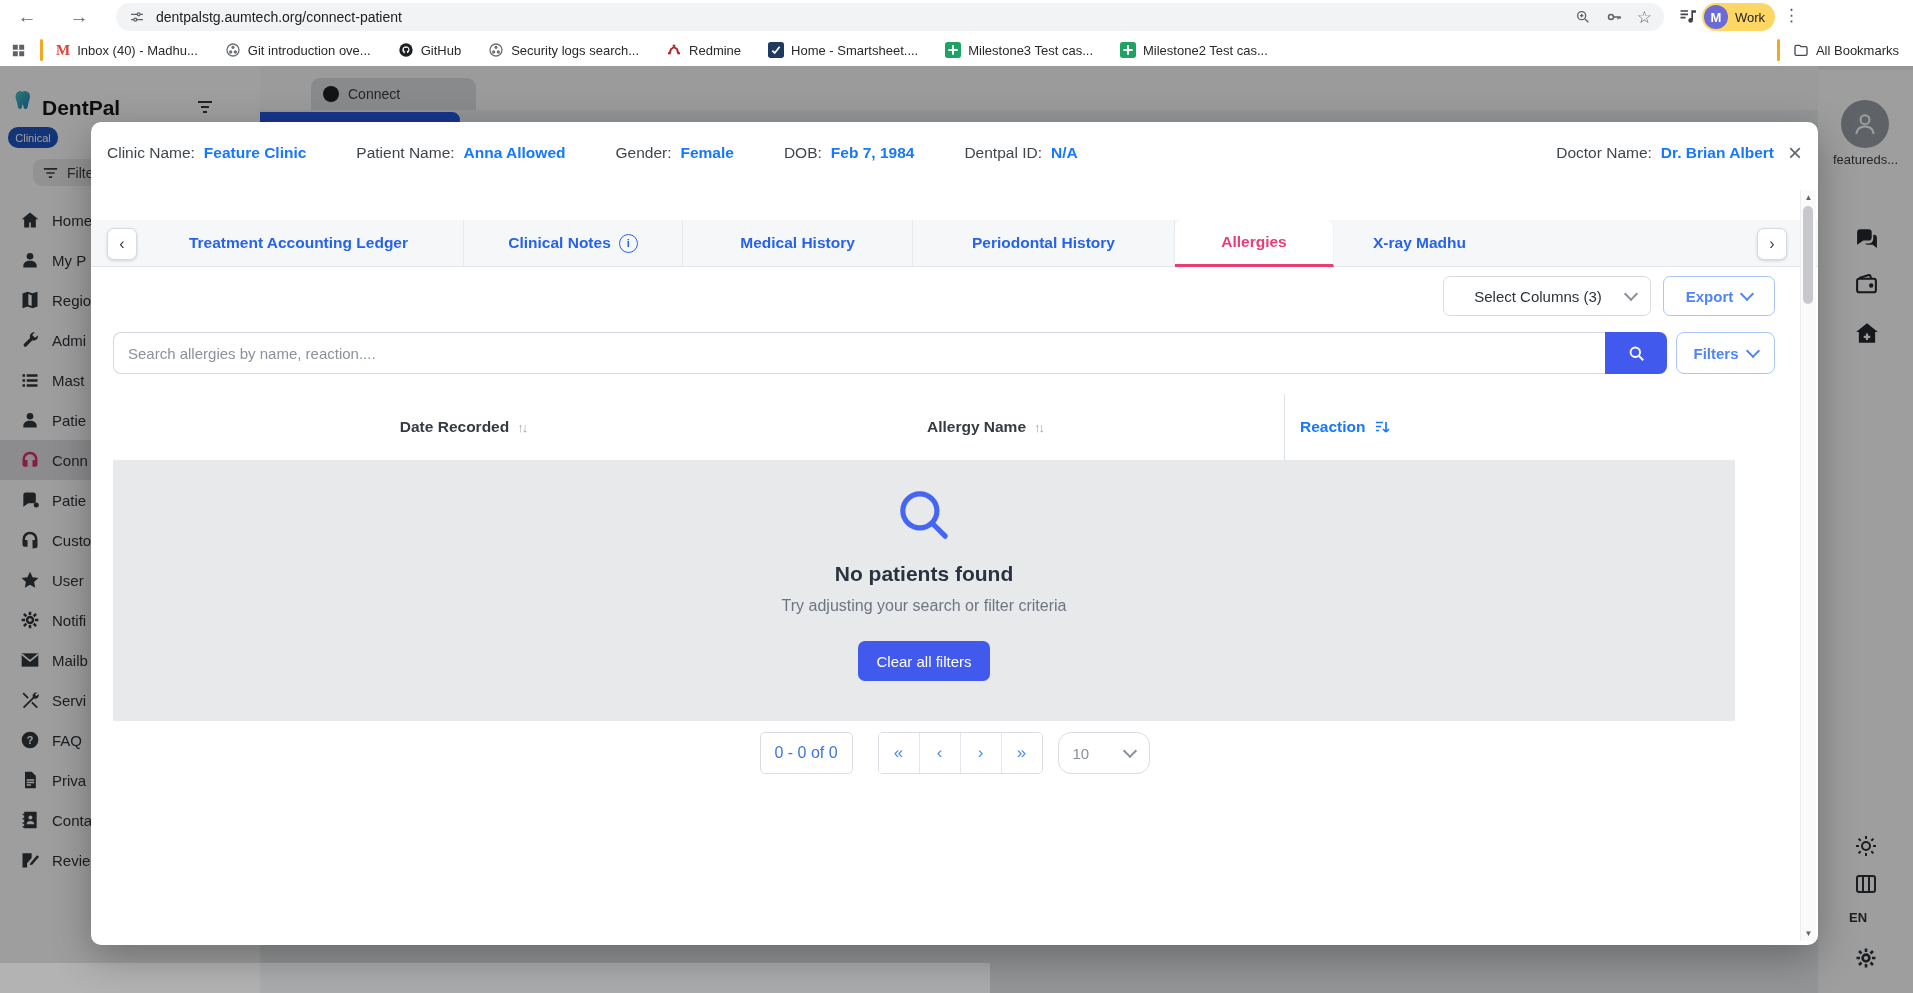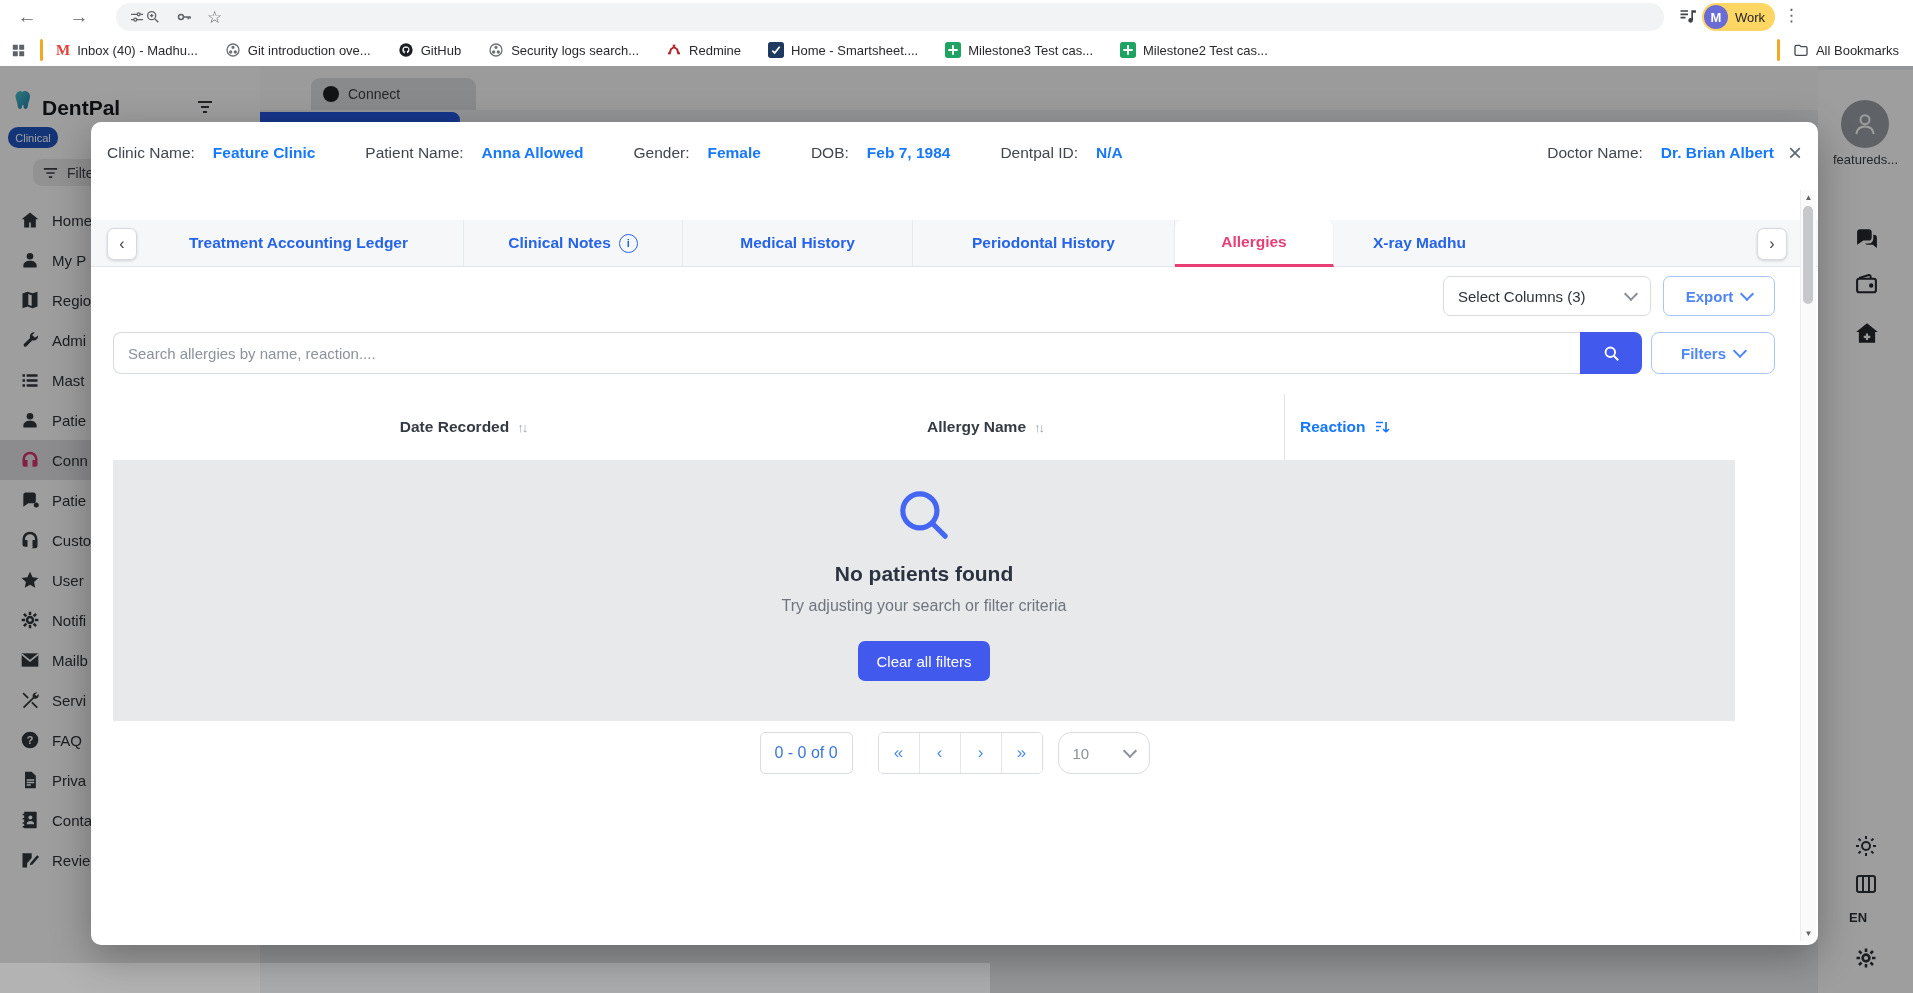--- a/index.html
+++ b/index.html
@@ -65,21 +65,21 @@
   .rr-en{position:absolute;left:0;top:840px;width:80px;text-align:center;font-size:13px;font-weight:bold;color:#2e3338;}
 
   
   .backdrop{position:absolute;top:66px;left:0;right:0;bottom:0;background:rgba(0,0,0,0.38);z-index:10;}
   .footer-light{position:absolute;left:0;top:963px;width:990px;height:30px;background:rgba(255,255,255,0.22);z-index:11;}
 
   
   .modal{position:absolute;left:91px;top:122px;width:1727px;height:823px;background:#fff;border-radius:10px;
     box-shadow:0 12px 40px rgba(0,0,0,0.3);z-index:20;overflow:hidden;}
   .pt-header{position:absolute;left:0;top:0;right:0;height:62px;display:flex;align-items:center;padding:0 16px;}
-  .pt-field{display:flex;align-items:baseline;margin-right:50px;white-space:nowrap;gap:9px;}
+  .pt-field{display:flex;align-items:baseline;margin-right:50px;white-space:nowrap;}
   .pt-label{font-size:15.5px;color:#41464d;margin-right:9px;}
   .pt-value{font-size:15.5px;font-weight:bold;color:#1677ff;}
   .pt-doctor{margin-left:auto;margin-right:0;}
   .close-x{font-size:24px;color:#5f6a73;margin-left:14px;line-height:1;cursor:default;}
 
   .tab-bar{position:absolute;left:0;top:98px;width:1727px;height:46px;background:#f6f7f9;
     border-bottom:1px solid #e2e5e9;display:flex;}
   .tab-bar .spacer{width:43px;flex:none;}
   .tab{display:flex;align-items:center;justify-content:center;font-size:15.5px;font-weight:bold;color:#2563eb;
     border-right:1px solid #e7eaee;box-sizing:border-box;flex:none;}
@@ -87,36 +87,36 @@
     border-bottom:3px solid #e83e75;position:relative;z-index:1;height:47px;margin-bottom:-1px;}
   .info-circ{width:17px;height:17px;border:1.5px solid #2563eb;border-radius:50%;font-size:11px;font-weight:bold;
     color:#2563eb;display:inline-flex;align-items:center;justify-content:center;margin-left:8px;}
   .tab-chev{position:absolute;top:8px;width:28px;height:30px;background:#fff;border:1px solid #d6dae0;
     border-radius:7px;box-shadow:0 1px 3px rgba(0,0,0,0.15);display:flex;align-items:center;justify-content:center;
     font-size:16px;color:#3e444b;z-index:2;}
 
   .controls-row{position:absolute;top:154px;left:0;right:43px;height:40px;}
   .sel-cols{position:absolute;left:1352px;top:0;width:208px;height:40px;border:1px solid #d8dce1;border-radius:7px;
     box-sizing:border-box;display:flex;align-items:center;font-size:15px;color:#2c3238;background:#fff;}
-  .sel-cols span{margin-left:14px;flex:1;}
+  .sel-cols span{margin-left:14px;flex:1;text-align:center;}
   .export-btn{position:absolute;left:1572px;top:0;width:112px;height:40px;border:1.5px solid #a9c6f6;border-radius:7px;
     box-sizing:border-box;display:flex;align-items:center;justify-content:center;font-size:15px;font-weight:bold;
     color:#4f86f7;background:#fff;}
   .caret{width:8px;height:8px;border-right:2px solid #555;border-bottom:2px solid #555;
     transform:rotate(45deg);margin:-4px 14px 0 8px;flex:none;}
   .caret.blue{border-color:#4f86f7;margin-right:0;margin-left:9px;}
   .caret.gray{border-color:#8a9099;}
 
   .search-row{position:absolute;top:210px;left:22px;width:1662px;height:42px;display:flex;}
   .search-input{flex:1;height:42px;border:1px solid #d6dae0;border-right:none;border-radius:8px 0 0 8px;
     box-sizing:border-box;font-size:15px;color:#333;padding:0 14px;outline:none;font-family:inherit;}
   .search-input::placeholder{color:#8b929b;}
   .search-btn{width:62px;height:42px;background:#4259ee;border:none;border-radius:0 8px 8px 0;
     display:flex;align-items:center;justify-content:center;}
-  .filters-btn{width:124px;height:42px;margin-left:9px;border:1.5px solid #a9c6f6;border-radius:8px;
+  .filters-btn{width:99px;height:42px;margin-left:9px;border:1.5px solid #a9c6f6;border-radius:8px;
     box-sizing:border-box;background:#fff;display:flex;align-items:center;justify-content:center;
     font-size:15px;font-weight:bold;color:#4f86f7;}
 
   .thead{position:absolute;top:272px;left:22px;width:1668px;height:66px;background:#fff;}
   .th{position:absolute;top:0;height:66px;display:flex;align-items:center;justify-content:center;
     font-size:15.5px;font-weight:bold;color:#343b43;}
   .sort-glyph{font-size:13px;color:#9aa1a8;margin-left:8px;letter-spacing:-2px;font-weight:normal;}
   .th-div{position:absolute;left:1171px;top:0;width:1px;height:66px;background:#dfe3e7;}
   .th-reaction{position:absolute;left:1187px;top:0;height:66px;display:flex;align-items:center;
     font-size:15.5px;font-weight:bold;color:#1677ff;}
@@ -158,20 +158,21 @@
         </svg>
     </div>
     <div class="url-pill">
       <span class="site-ic">
         <svg width="16" height="16" viewBox="0 0 24 24" stroke="#5f6368" stroke-width="2" fill="none">
             <path d="M3 8h9M17 8h4M3 16h4M12 16h9"></path>
             <circle cx="14.5" cy="8" r="2.2"></circle>
             <circle cx="9.5" cy="16" r="2.2"></circle>
           </svg>
       </span>
+      <span class="url-text">dentpalstg.aumtech.org/connect-patient</span>
       <span class="pill-ic">
         <svg width="16" height="16" viewBox="0 0 24 24" fill="none" stroke="#5f6368" stroke-width="2">
             <circle cx="10" cy="10" r="6"></circle>
             <path d="m15 15 5 5M7.5 10h5M10 7.5v5"></path>
           </svg>
       </span>
       <span class="pill-ic">
         <svg width="18" height="18" viewBox="0 0 24 24" fill="none" stroke="#5f6368" stroke-width="2">
             <circle cx="8" cy="12" r="3.3"></circle>
             <path d="M11.5 12H21M17.5 12v3M20.2 12v2.2"></path>

